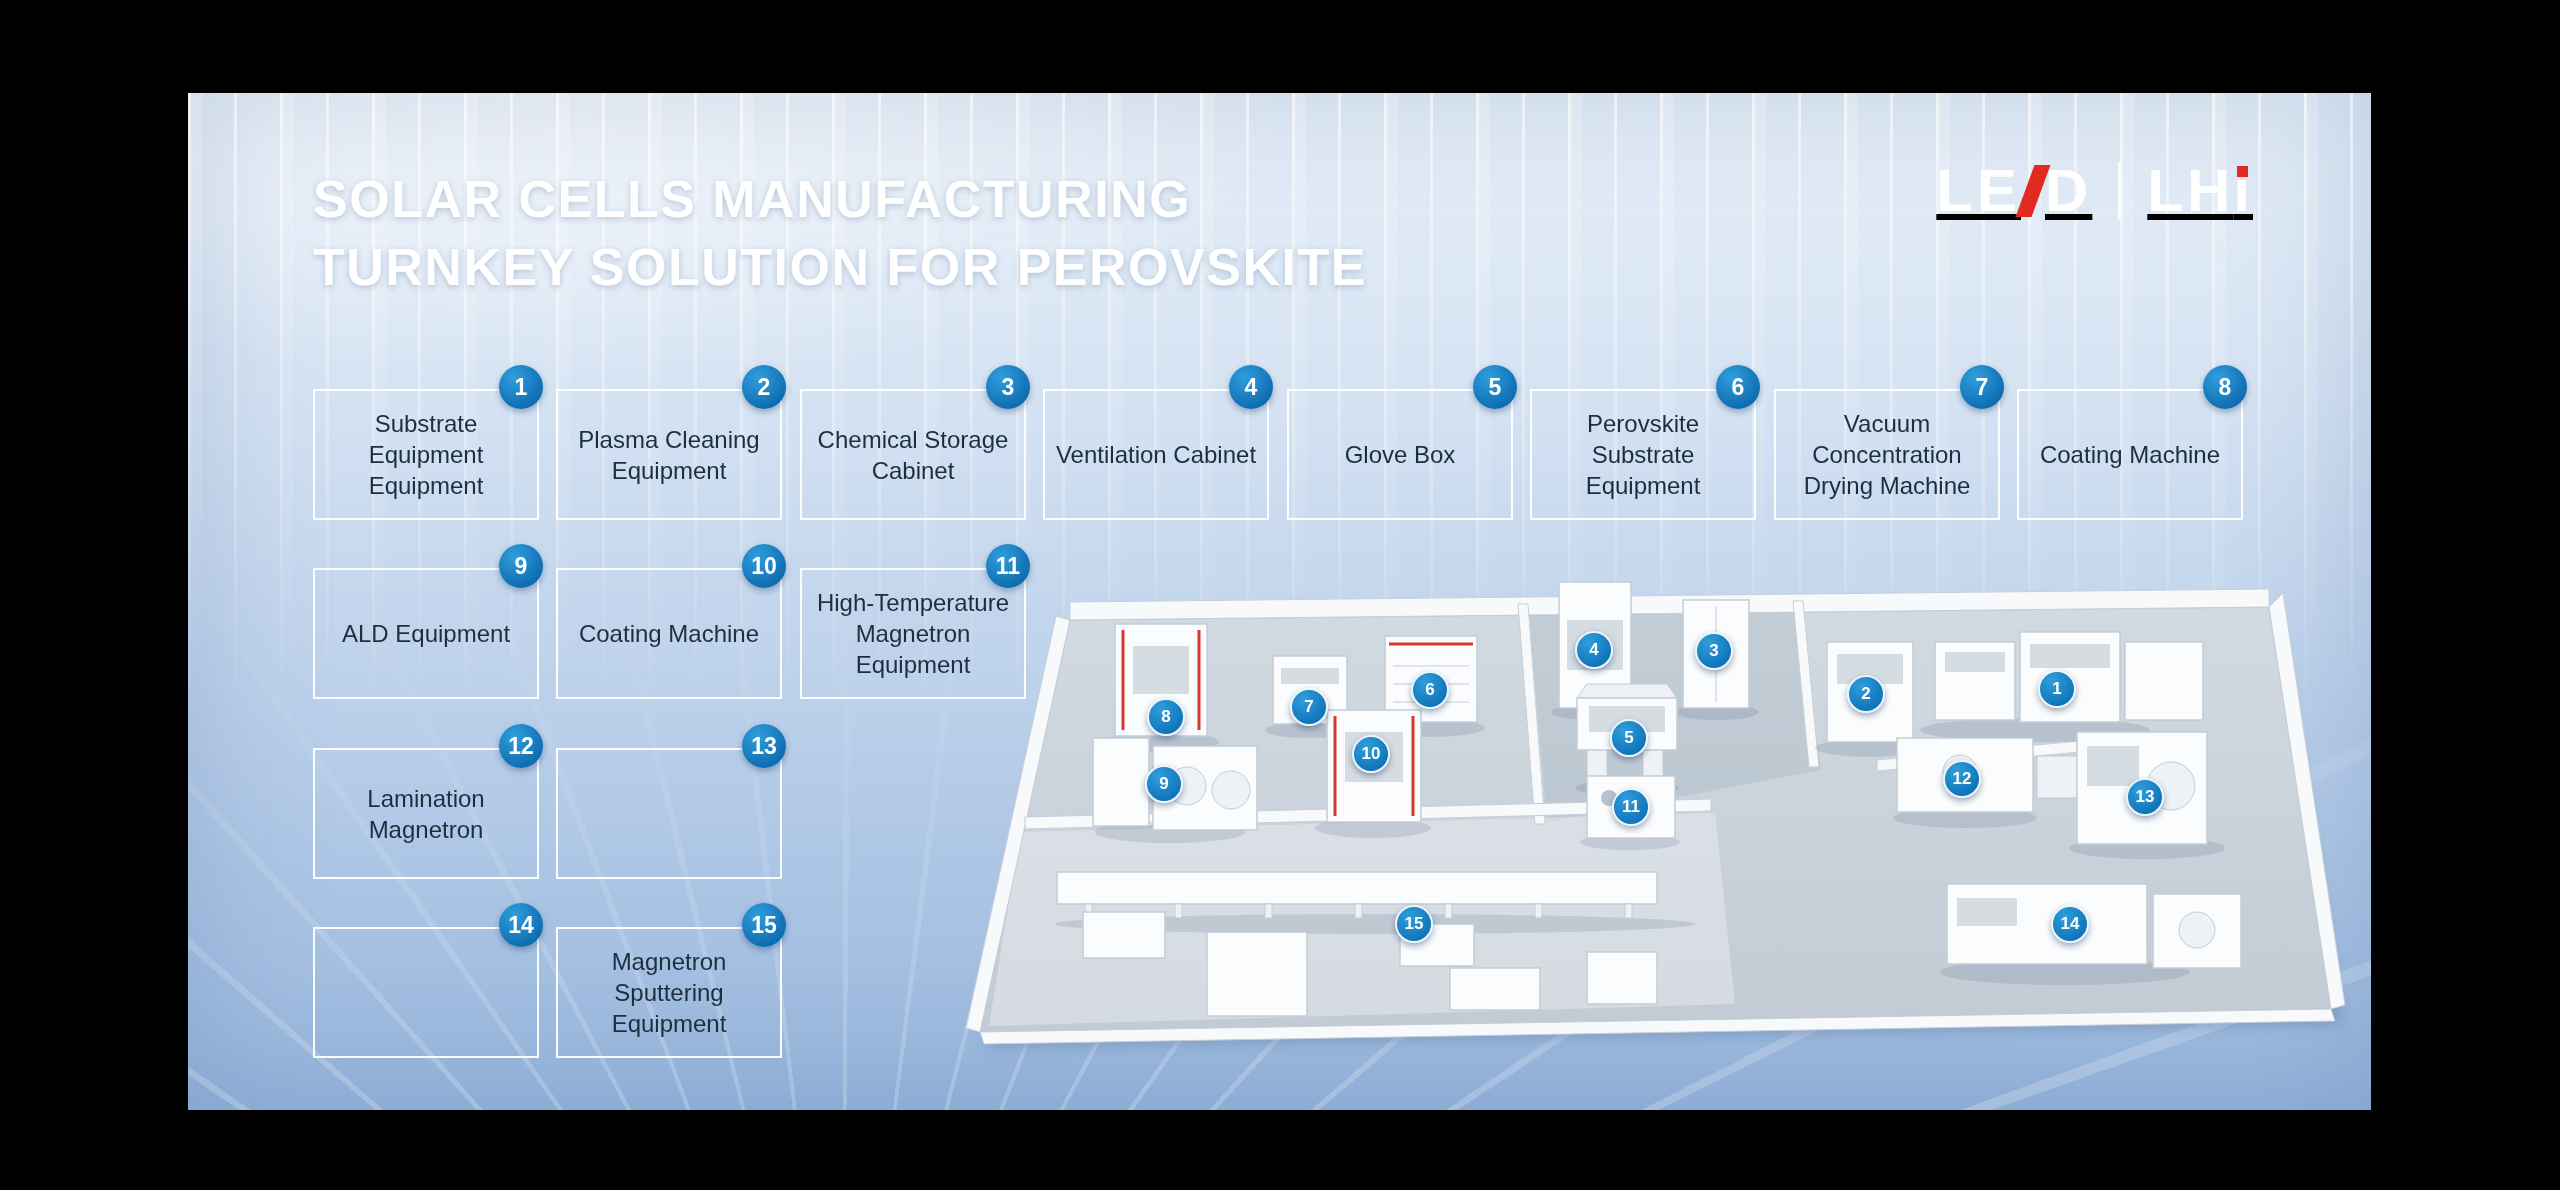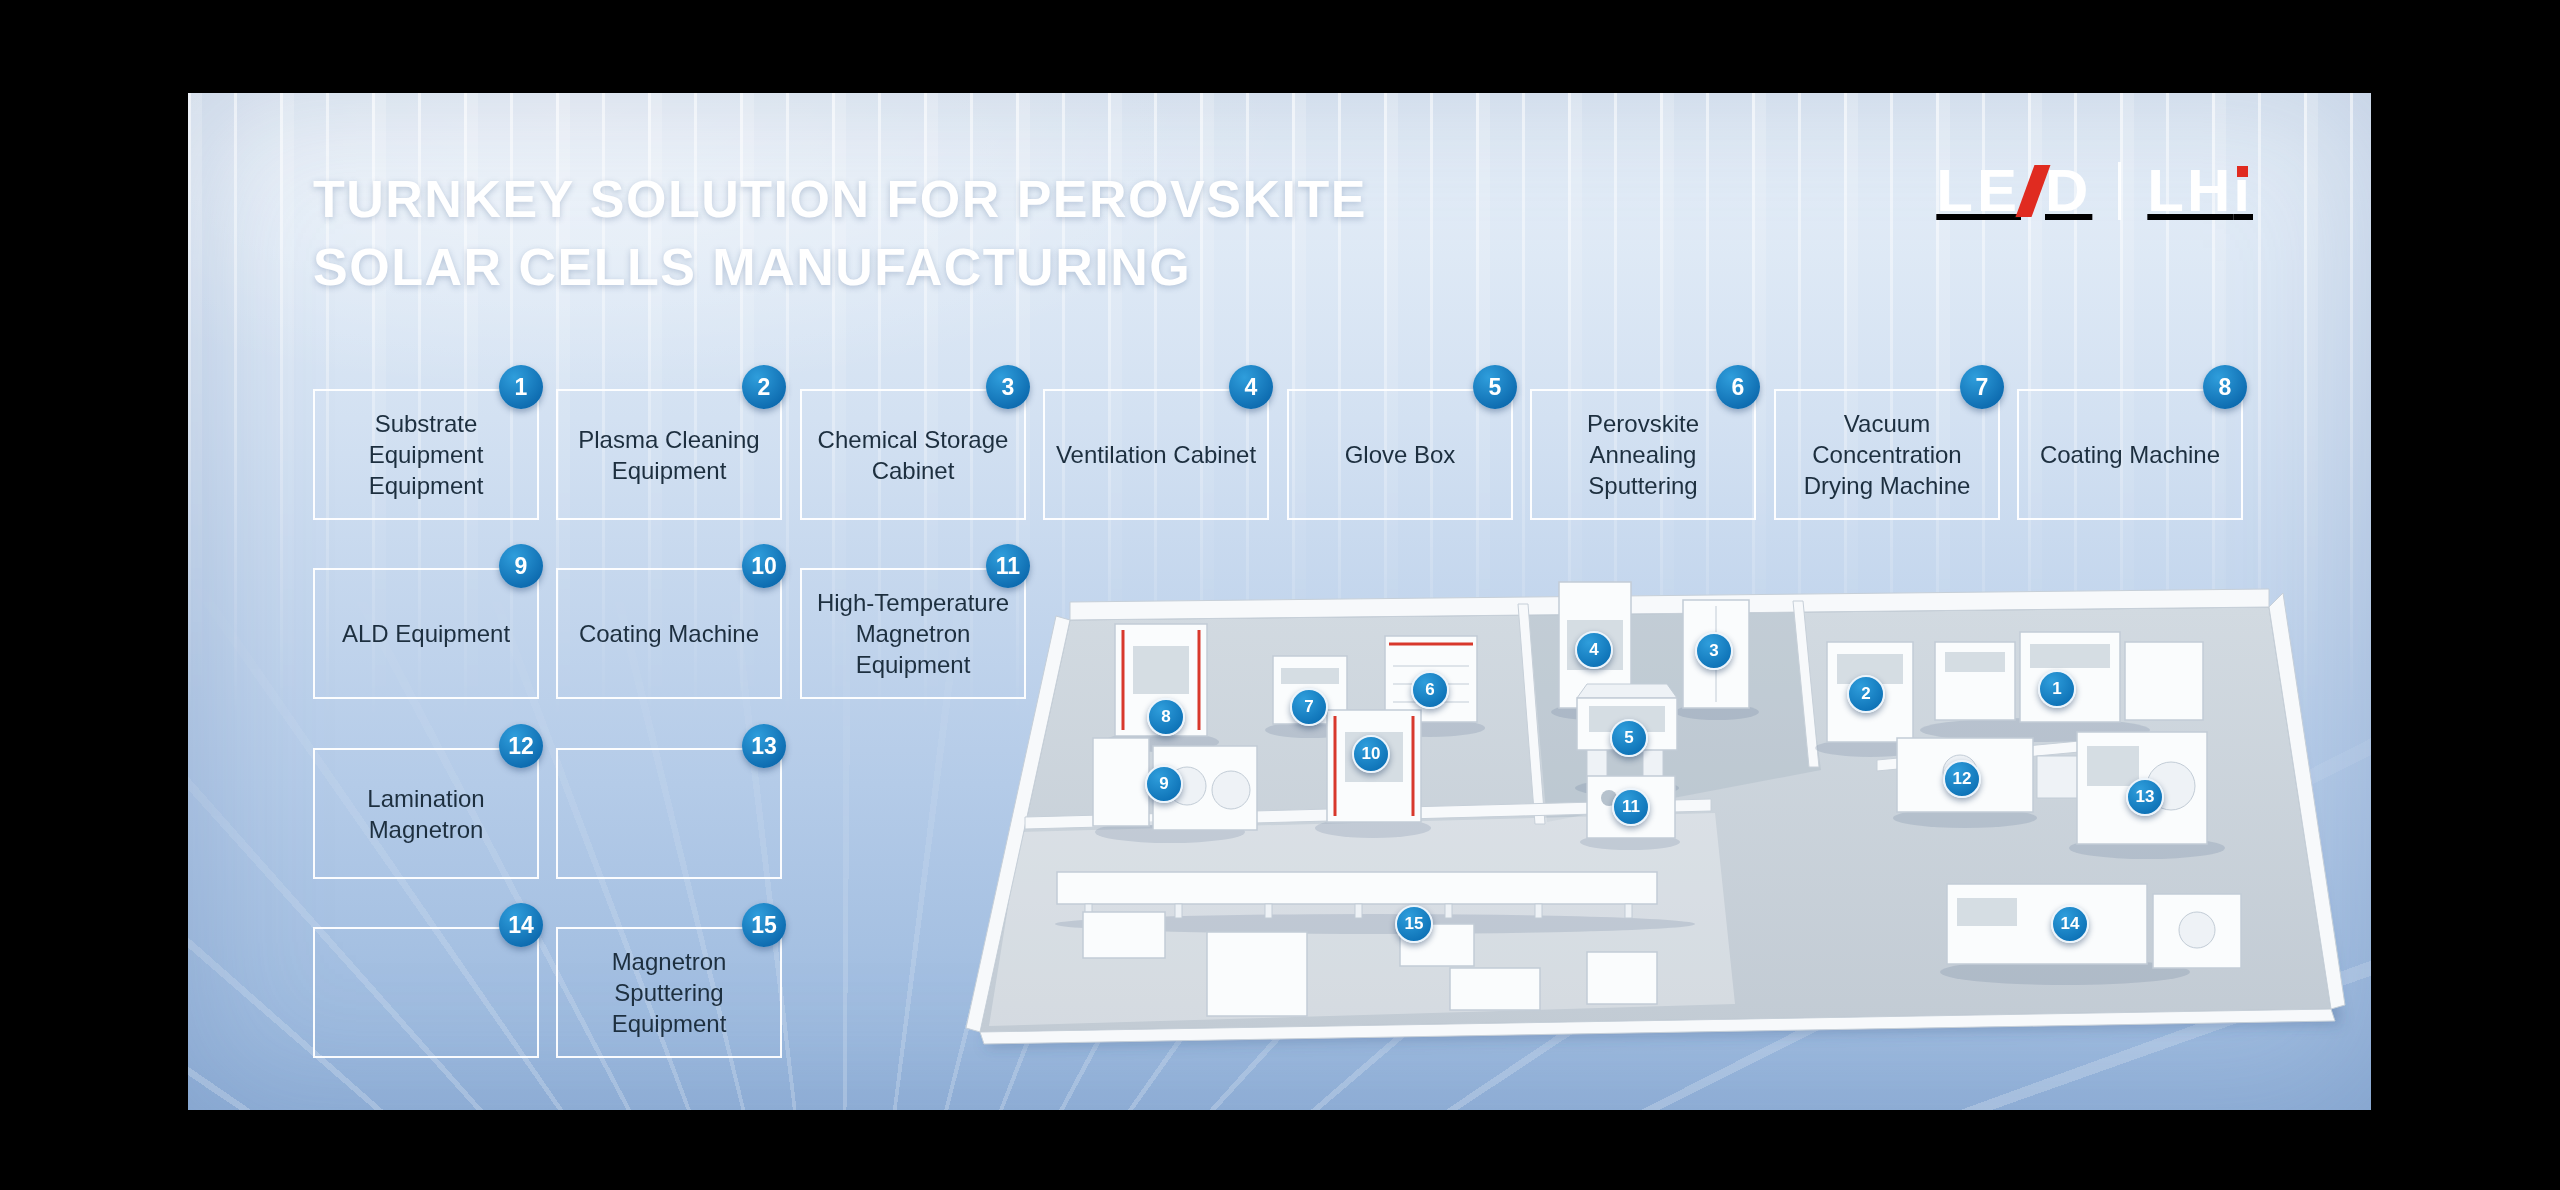--- a/index.html
+++ b/index.html
@@ -87,22 +87,22 @@
 </style>
 </head>
 <body>
 
 <div class="stage">
   <div class="panel">
     <div class="stripes"></div>
     <div class="floor-rays"></div>
 
     <div class="title">
+      <div>SOLAR CELLS MANUFACTURING</div>
       <div>TURNKEY SOLUTION FOR PEROVSKITE</div>
-      <div>SOLAR CELLS MANUFACTURING</div>
     </div>
 
     <div class="logos">
       <div class="lead-logo">
         <span>LE</span>
         <span class="lead-slash"></span>
         <span>D</span>
       </div>
       <div class="logo-divider"></div>
       <div class="lhi-logo">
@@ -126,21 +126,21 @@
     <div class="eq r1 c4">
       <span class="badge">4</span>
       <span class="eq-label">Ventilation Cabinet</span>
     </div>
     <div class="eq r1 c5">
       <span class="badge">5</span>
       <span class="eq-label">Glove Box</span>
     </div>
     <div class="eq r1 c6">
       <span class="badge">6</span>
-      <span class="eq-label">Perovskite Annealing Sputtering</span>
+      <span class="eq-label">Perovskite Substrate Equipment</span>
     </div>
     <div class="eq r1 c7">
       <span class="badge">7</span>
       <span class="eq-label">Vacuum Concentration Drying Machine</span>
     </div>
     <div class="eq r1 c8">
       <span class="badge">8</span>
       <span class="eq-label">Coating Machine</span>
     </div>
     <div class="eq r2 c1">

